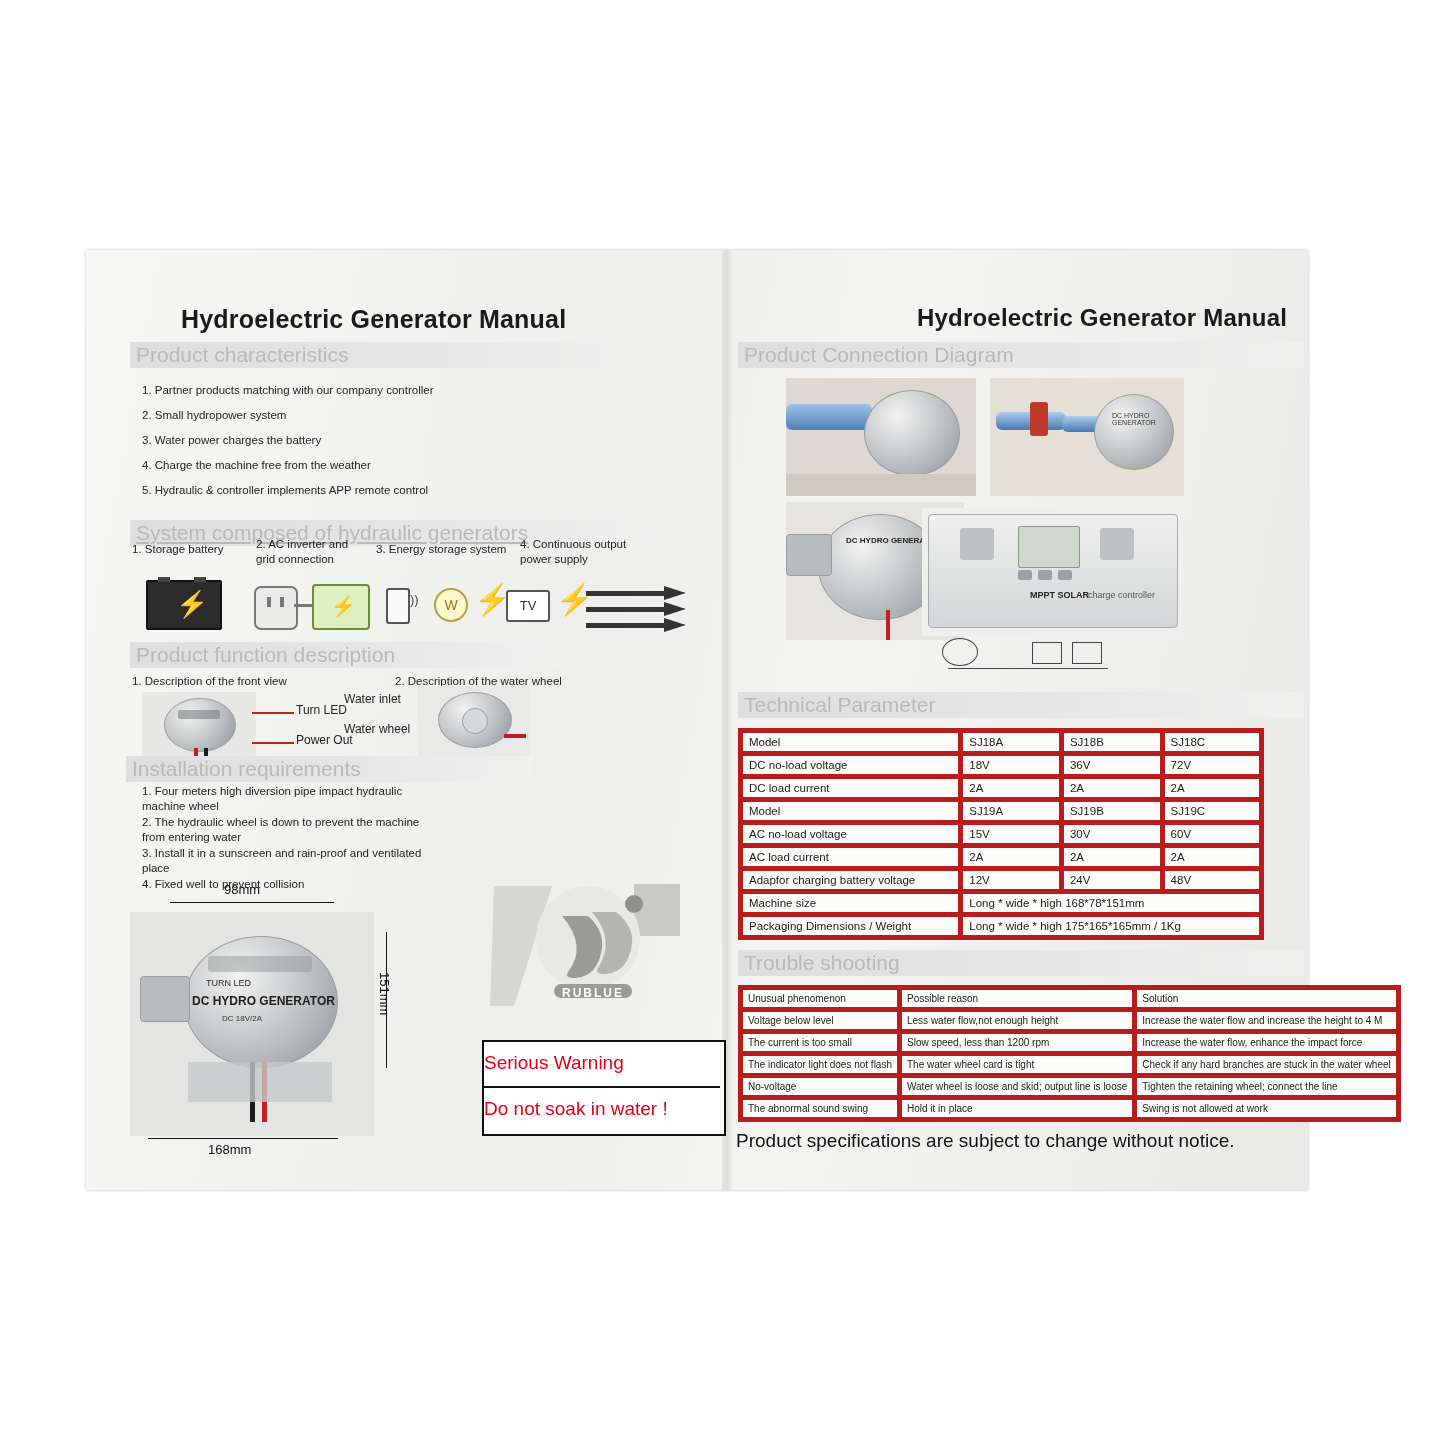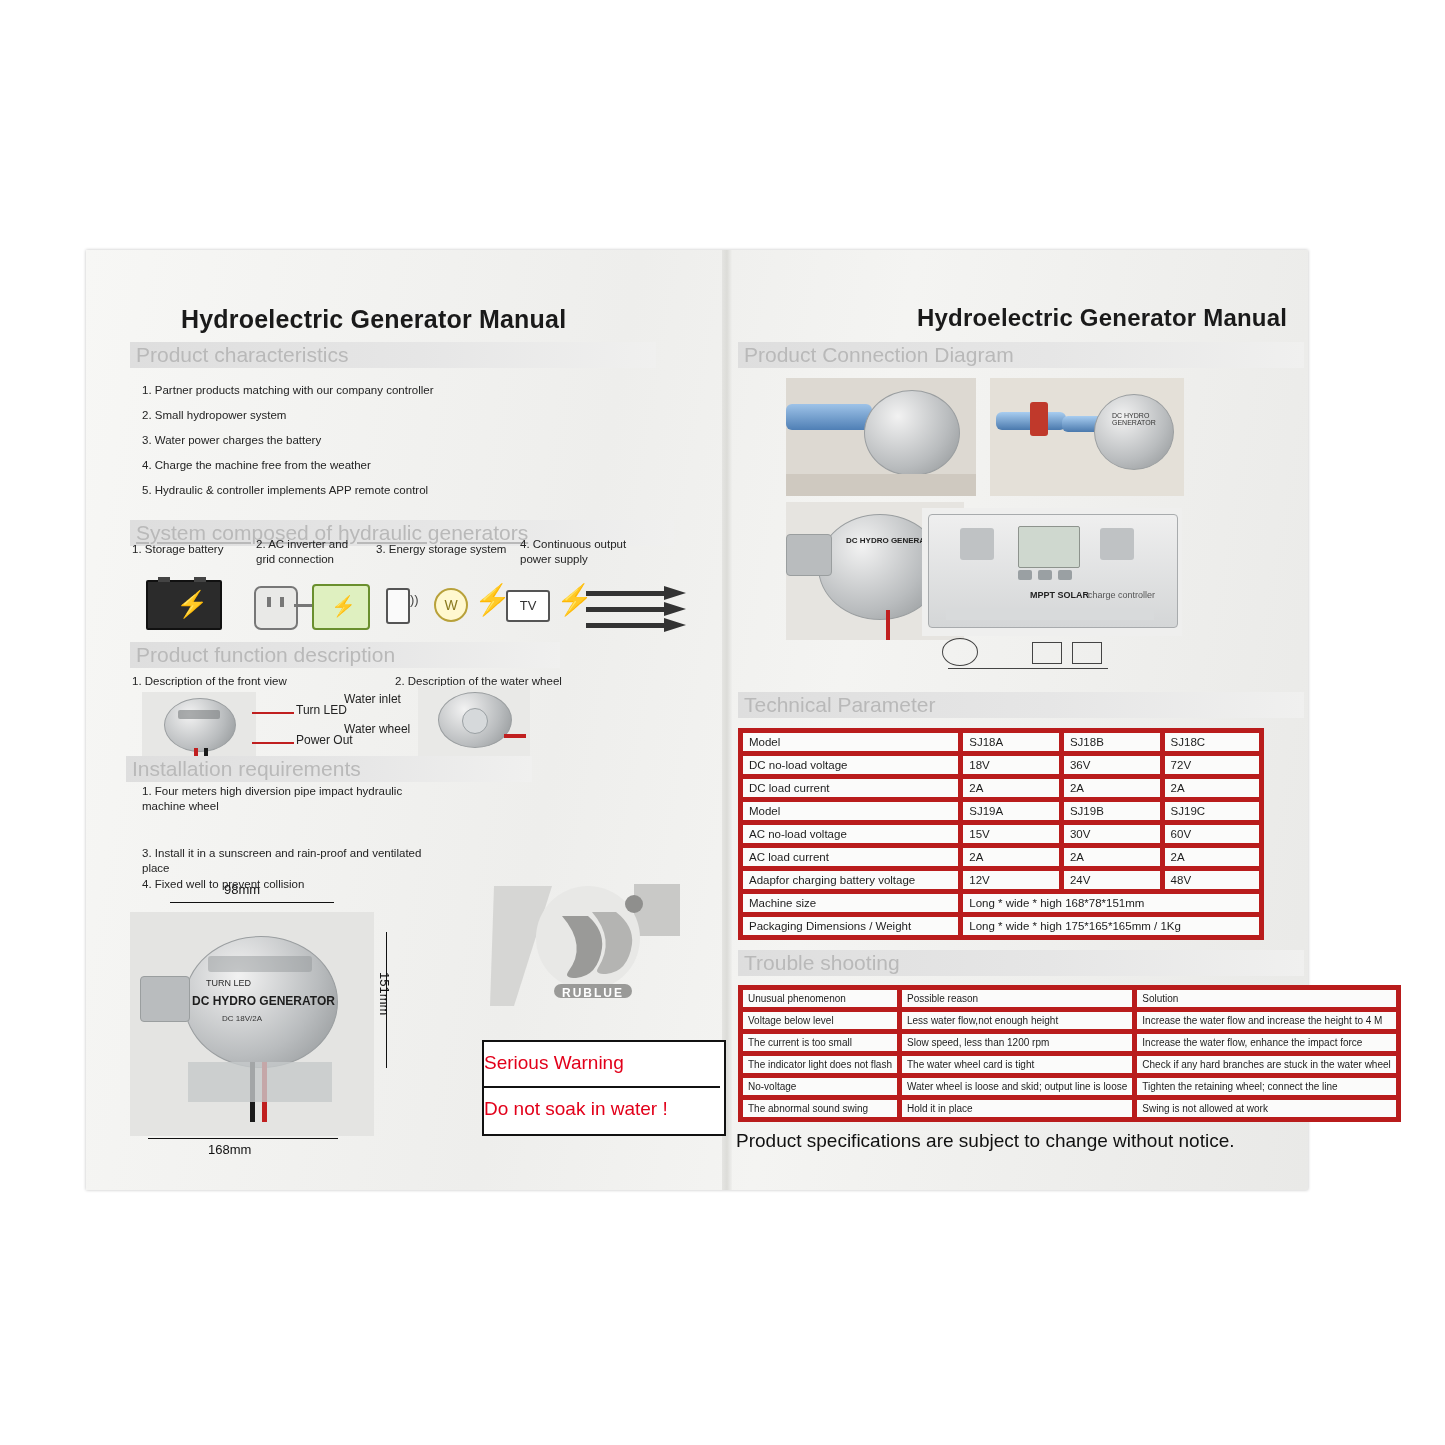--- a/index.html
+++ b/index.html
@@ -175,20 +175,21 @@
     <div class="lbl" style="left:258px;top:472px;">Water wheel</div>
     <div style="position:absolute;left:336px;top:480px;width:52px;height:2px;background:#333;"></div>
     <div class="ph" style="left:332px;top:436px;width:112px;height:82px;background:#e9e9e7;">
       <div class="gen-body" style="left:20px;top:6px;width:72px;height:54px;"></div>
       <div style="position:absolute;left:44px;top:22px;width:24px;height:24px;border-radius:50%;background:#d6d9db;border:1px solid #9aa0a3;"></div>
       <div class="wire" style="left:86px;top:48px;width:22px;height:4px;"></div>
     </div>
 
     <div class="band" style="left:40px;top:506px;width:400px;">Installation requirements</div>
     <div class="li2" style="left:56px;top:534px;width:280px;">1. Four meters high diversion pipe impact hydraulic machine wheel</div>
+    <div class="li2" style="left:56px;top:565px;width:290px;">2. The hydraulic wheel is down to prevent the machine from entering water</div>
     <div class="li2" style="left:56px;top:596px;width:290px;">3. Install it in a sunscreen and rain-proof and ventilated place</div>
     <div class="li2" style="left:56px;top:627px;width:290px;">4. Fixed well to prevent collision</div>
 
     <div class="ph" style="left:44px;top:662px;width:244px;height:224px;background:#e4e4e2;">
       <div class="gen-body" style="left:54px;top:24px;width:152px;height:130px;"></div>
       <div style="position:absolute;left:78px;top:44px;width:104px;height:16px;background:#8f9395;opacity:.45;border-radius:3px;"></div>
       <div style="position:absolute;left:76px;top:66px;font-size:9px;color:#2a2a2a;">TURN LED</div>
       <div style="position:absolute;left:62px;top:82px;font-size:12px;font-weight:bold;color:#1d1d1d;">DC HYDRO GENERATOR</div>
       <div style="position:absolute;left:92px;top:102px;font-size:8px;color:#333;">DC 18V/2A</div>
       <div style="position:absolute;left:10px;top:64px;width:48px;height:44px;background:#b9bcbe;border:1px solid #9a9e9f;border-radius:4px;"></div>

